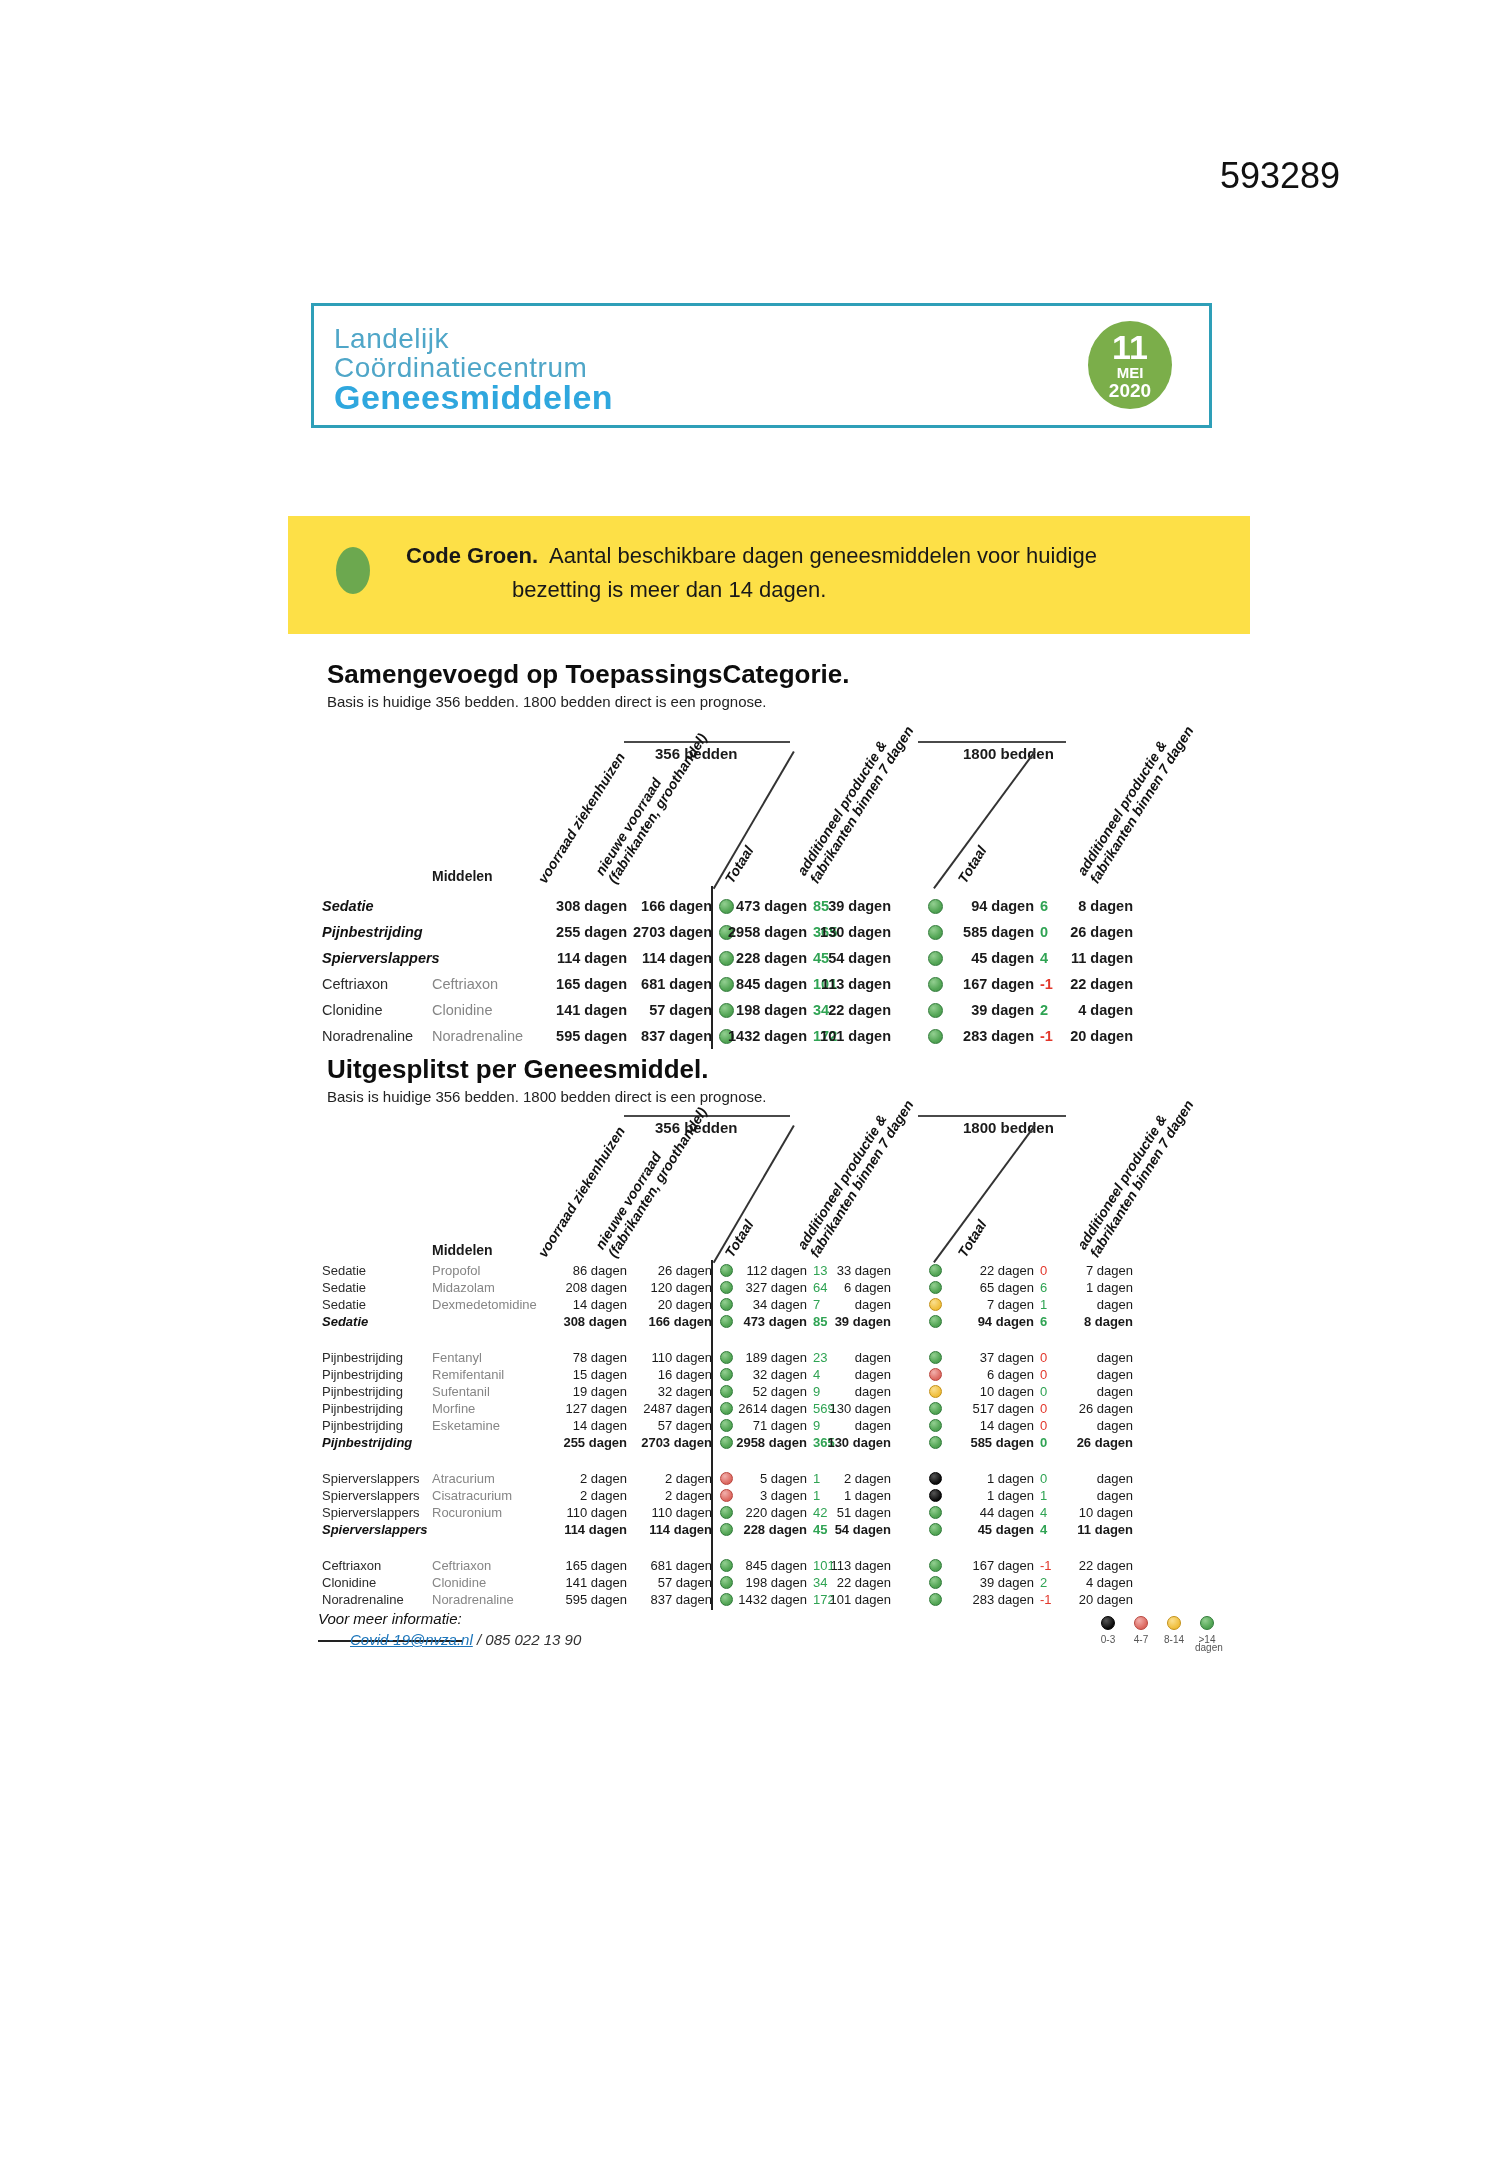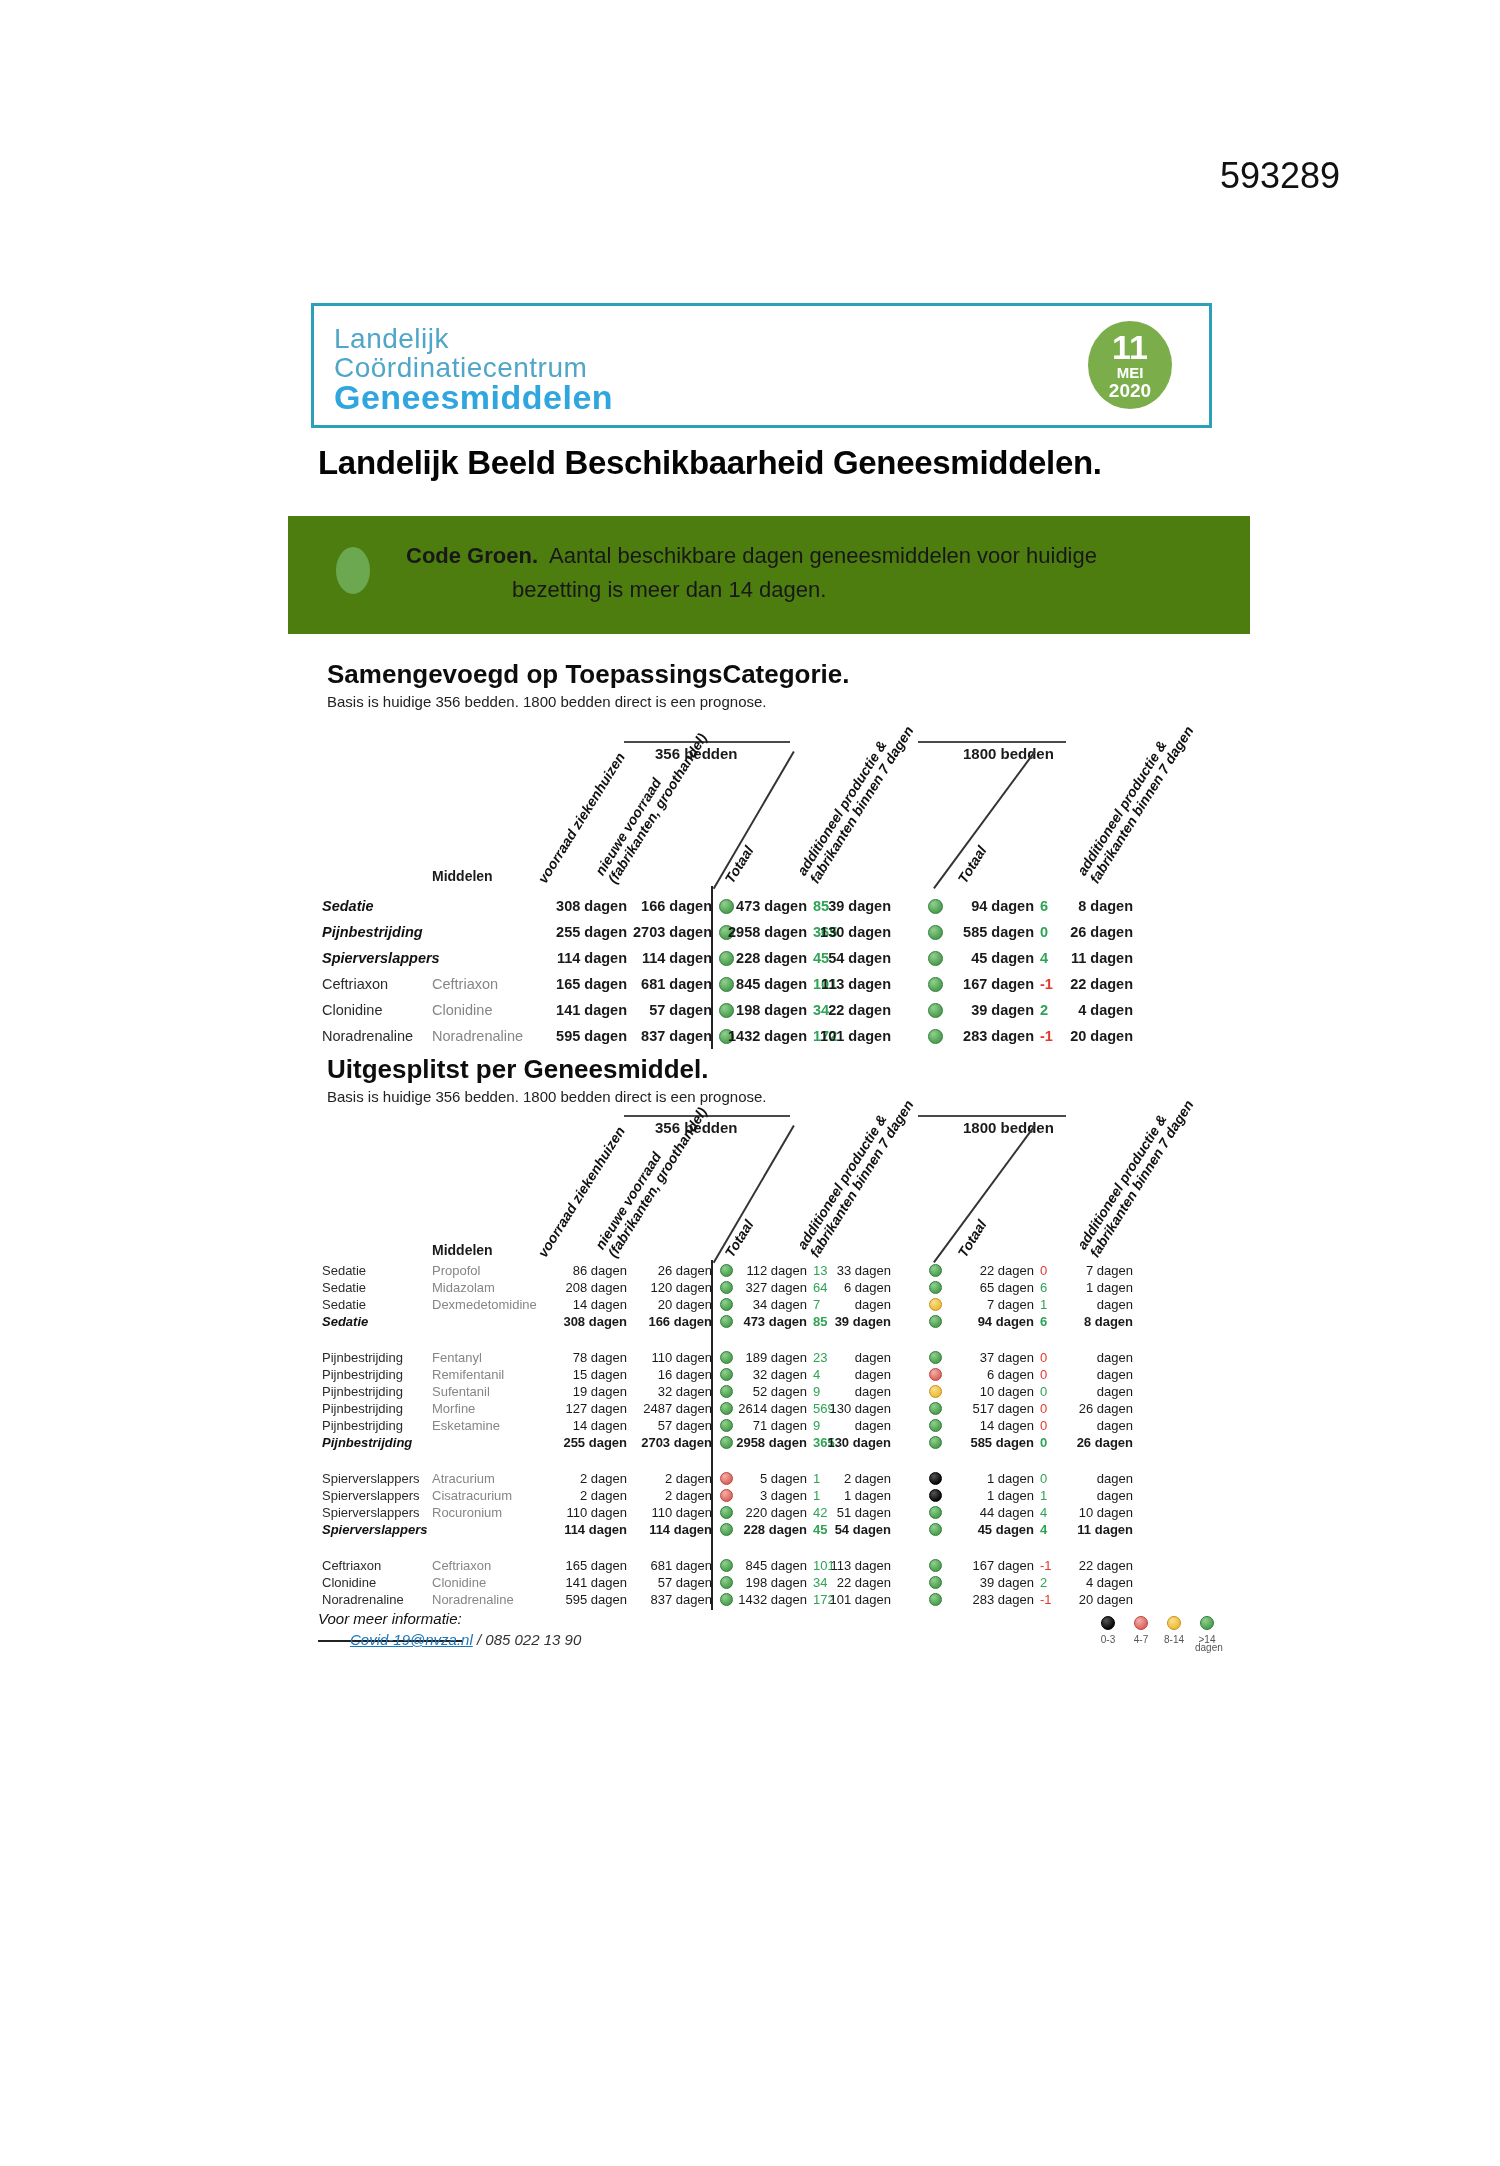--- a/index.html
+++ b/index.html
@@ -15,21 +15,21 @@
   .logo-l1, .logo-l2 { color: #4FA6C8; font-size: 28px; line-height: 29px; letter-spacing: 0.5px; }
   .logo-l3 { color: #2FA7DE; font-size: 34px; line-height: 31px; font-weight: 700; letter-spacing: 0.5px; }
   .date-badge { position: absolute; right: 37px; top: 15px; width: 84px; height: 88px; background: #7BAE4A; border-radius: 50%; color: #fff; text-align: center; padding-top: 9px; }
   .badge-day { font-size: 34px; font-weight: 700; line-height: 34px; }
   .badge-month { font-size: 15px; font-weight: 700; line-height: 17px; }
   .badge-year { font-size: 19px; font-weight: 700; line-height: 20px; }
 
   .main-title { position: absolute; left: 318px; top: 444px; font-size: 33px; font-weight: 800; letter-spacing: -0.3px; color: #050505; white-space: nowrap; }
 
   
-  .banner { position: absolute; left: 288px; top: 516px; width: 962px; height: 118px; background: #4d7c0f; }
+  .banner { position: absolute; left: 288px; top: 516px; width: 962px; height: 118px; background: #fde047; }
   .banner-dot { position: absolute; left: 48px; top: 31px; width: 34px; height: 47px; border-radius: 50%; background: #6CA84F; }
   .banner-text { position: absolute; left: 118px; top: 23px; font-size: 22px; line-height: 34px; color: #181818; }
   .banner-label { font-weight: 700; }
   .banner-line2 { margin-left: 106px; }
 
   .sec-heading { position: absolute; left: 327px; font-size: 26px; font-weight: 700; color: #0d0d0d; }
   .sec-sub { position: absolute; left: 327px; font-size: 15px; color: #222; }
   .sh1 { top: 659px; } .ss1 { top: 693px; }
   .sh2 { top: 1054px; } .ss2 { top: 1088px; }
 
@@ -103,21 +103,20 @@
       <div class="logo-l2">Coördinatiecentrum</div>
       <div class="logo-l3">Geneesmiddelen</div>
     </div>
     <div class="date-badge">
       <div class="badge-day">11</div>
       <div class="badge-month">MEI</div>
       <div class="badge-year">2020</div>
     </div>
   </div>
 
-  <div class="main-title">Landelijk Beeld Beschikbaarheid Geneesmiddelen.</div>
 
   <div class="banner">
     <span class="banner-dot"></span>
     <div class="banner-text">
       <div><span class="banner-label">Code Groen.</span><span>&nbsp; Aantal beschikbare dagen geneesmiddelen voor huidige</span></div>
       <div class="banner-line2">bezetting is meer dan 14 dagen.</div>
     </div>
   </div>
 
   <div class="sec-heading sh1">Samengevoegd op ToepassingsCategorie.</div>

